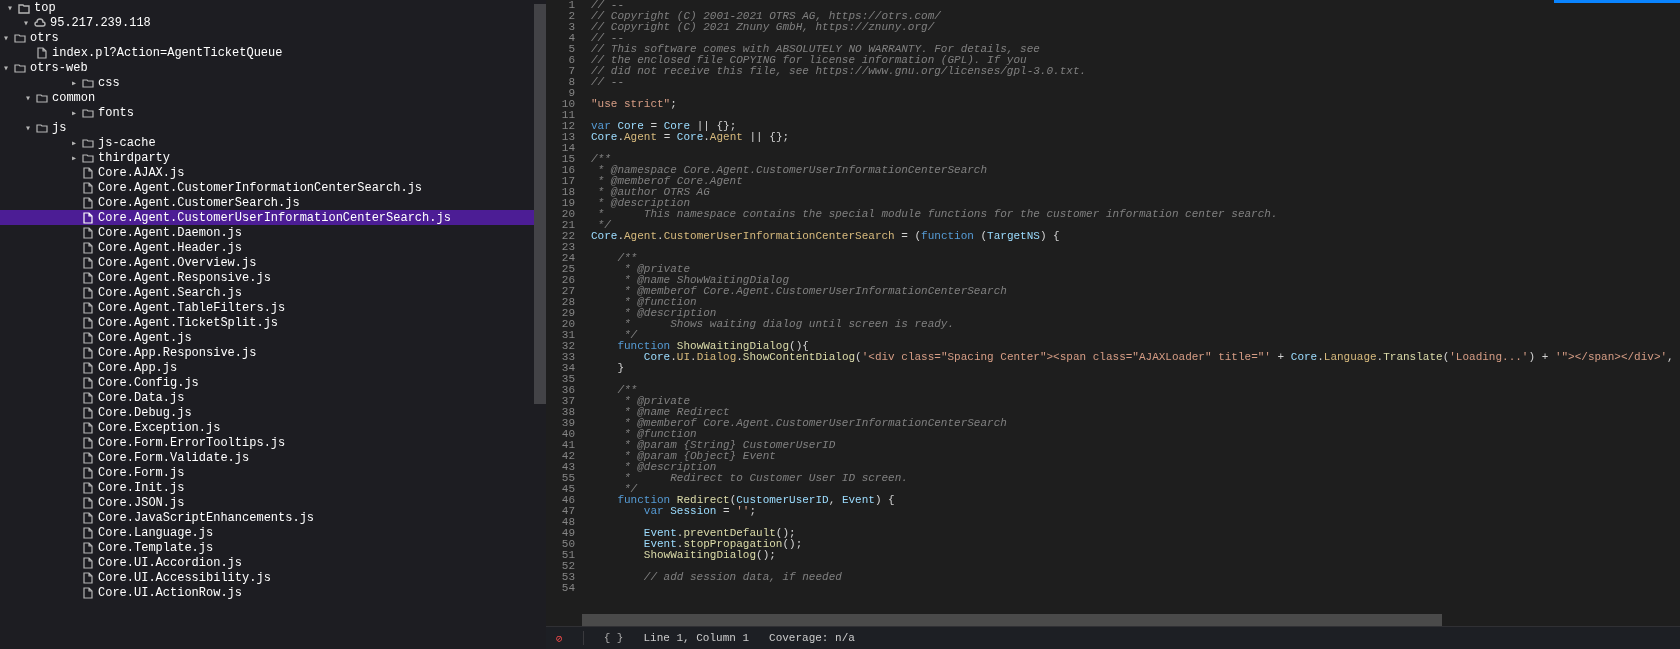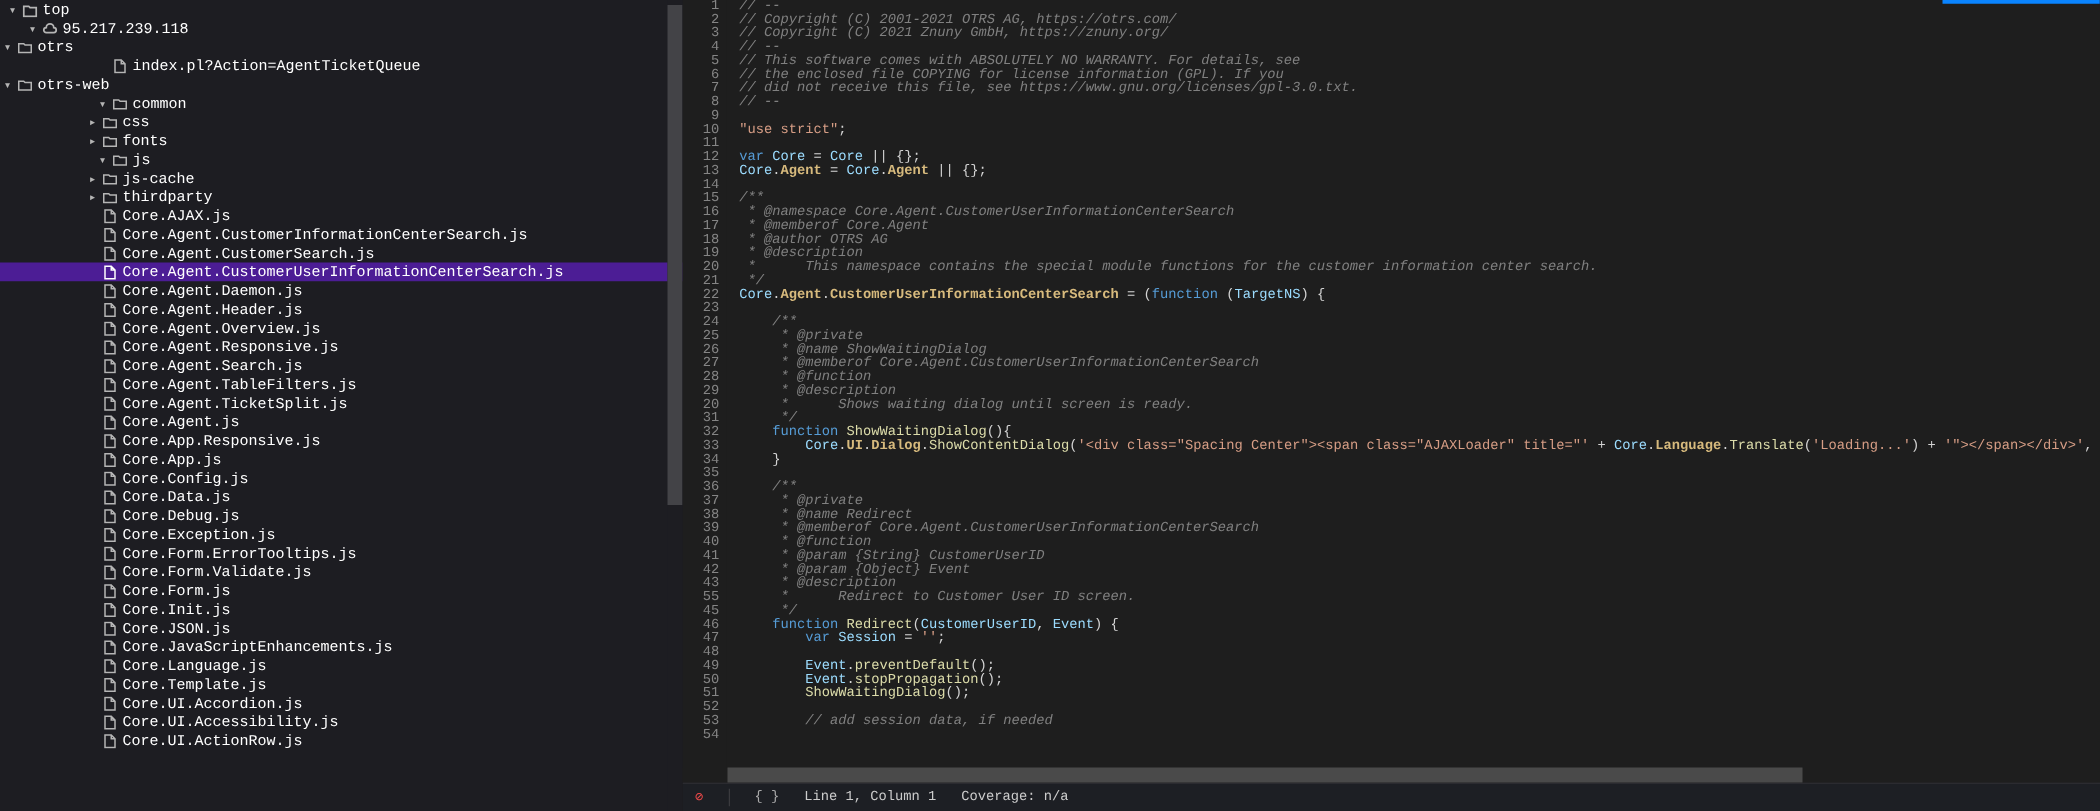--- a/index.html
+++ b/index.html
@@ -47,21 +47,21 @@
 .tree-twisty.open::before { content: "▾"; font-size: 10px; }
 .tree-twisty.closed::before { content: "▸"; font-size: 10px; }
 .tree-twisty.none::before { content: ""; }
 .tree-icon { width: 16px; display: inline-flex; justify-content: center; align-items: center; }
 .tree-icon svg { width: 12px; height: 12px; }
 .tree-label { padding-left: 2px; color: #ffffff; }
 .tree-row:not(.sel) .tree-label { color: #ffffff; }
 .indent-0 { padding-left: 4px; }
 .indent-1 { padding-left: 20px; }
 .indent-2 { }
-.indent-3 { padding-left: 76px; }
+.indent-3 { padding-left: 22px; }
 .indent-4 { padding-left: 68px; }
 .icon-tab path { stroke: #b5b5b5; fill: none; stroke-width: 1.4; }
 .icon-cloud path { stroke: #b5b5b5; fill: none; stroke-width: 1.4; }
 .icon-folder path { stroke: #b5b5b5; fill: none; stroke-width: 1.2; }
 .icon-file path { stroke: #b5b5b5; fill: none; stroke-width: 1.2; }
 .tree-row.sel .icon-file path,
 .tree-row.sel .icon-folder path { stroke: #ffffff; }
 
 
 .editor {
@@ -95,21 +95,21 @@
 }
 .code-line {
   height: 11px; line-height: 11px; font-size: 11px;
   white-space: pre;
   font-family: Consolas, "Courier New", monospace;
 }
 .tok-comment  { color: #808080; font-style: italic; }
 .tok-string   { color: #d69d85; }
 .tok-keyword  { color: #569cd6; }
 .tok-ident    { color: #9cdcfe; }
-.tok-prop     { color: #d7ba7d; font-weight: bold; }
+.tok-prop     { color: #d7ba7d; }
 .tok-plain    { color: #d4d4d4; }
 .tok-func     { color: #dcdcaa; }
 .hscroll-wrap { height: 12px; background: #1e1e1e; position: relative; }
 .hscroll-thumb { position: absolute; left: 36px; top: 0; height: 12px; width: 860px; background: #4a4a4a; }
 
 
 .statusbar {
   height: 23px;
   background: #1d1f24;
   border-top: 1px solid #303034;
@@ -174,37 +174,37 @@
       </div>
       <div class="tree-row indent-2">
         <span class="tree-twisty open"></span>
         <span class="tree-icon icon-folder">
           <svg viewBox="0 0 12 12">
             <path d="M1 3h4l1 1h5v6H1z"></path>
           </svg>
         </span>
         <span class="tree-label">otrs-web</span>
       </div>
+      <div class="tree-row indent-4">
+        <span class="tree-twisty closed"></span>
+        <span class="tree-icon icon-folder">
+          <svg viewBox="0 0 12 12">
+            <path d="M1 3h4l1 1h5v6H1z"></path>
+          </svg>
+        </span>
+        <span class="tree-label">css</span>
+      </div>
       <div class="tree-row indent-3">
         <span class="tree-twisty open"></span>
         <span class="tree-icon icon-folder">
           <svg viewBox="0 0 12 12">
             <path d="M1 3h4l1 1h5v6H1z"></path>
           </svg>
         </span>
         <span class="tree-label">common</span>
-      </div>
-      <div class="tree-row indent-4">
-        <span class="tree-twisty closed"></span>
-        <span class="tree-icon icon-folder">
-          <svg viewBox="0 0 12 12">
-            <path d="M1 3h4l1 1h5v6H1z"></path>
-          </svg>
-        </span>
-        <span class="tree-label">css</span>
       </div>
       <div class="tree-row indent-4">
         <span class="tree-twisty closed"></span>
         <span class="tree-icon icon-folder">
           <svg viewBox="0 0 12 12">
             <path d="M1 3h4l1 1h5v6H1z"></path>
           </svg>
         </span>
         <span class="tree-label">fonts</span>
       </div>

